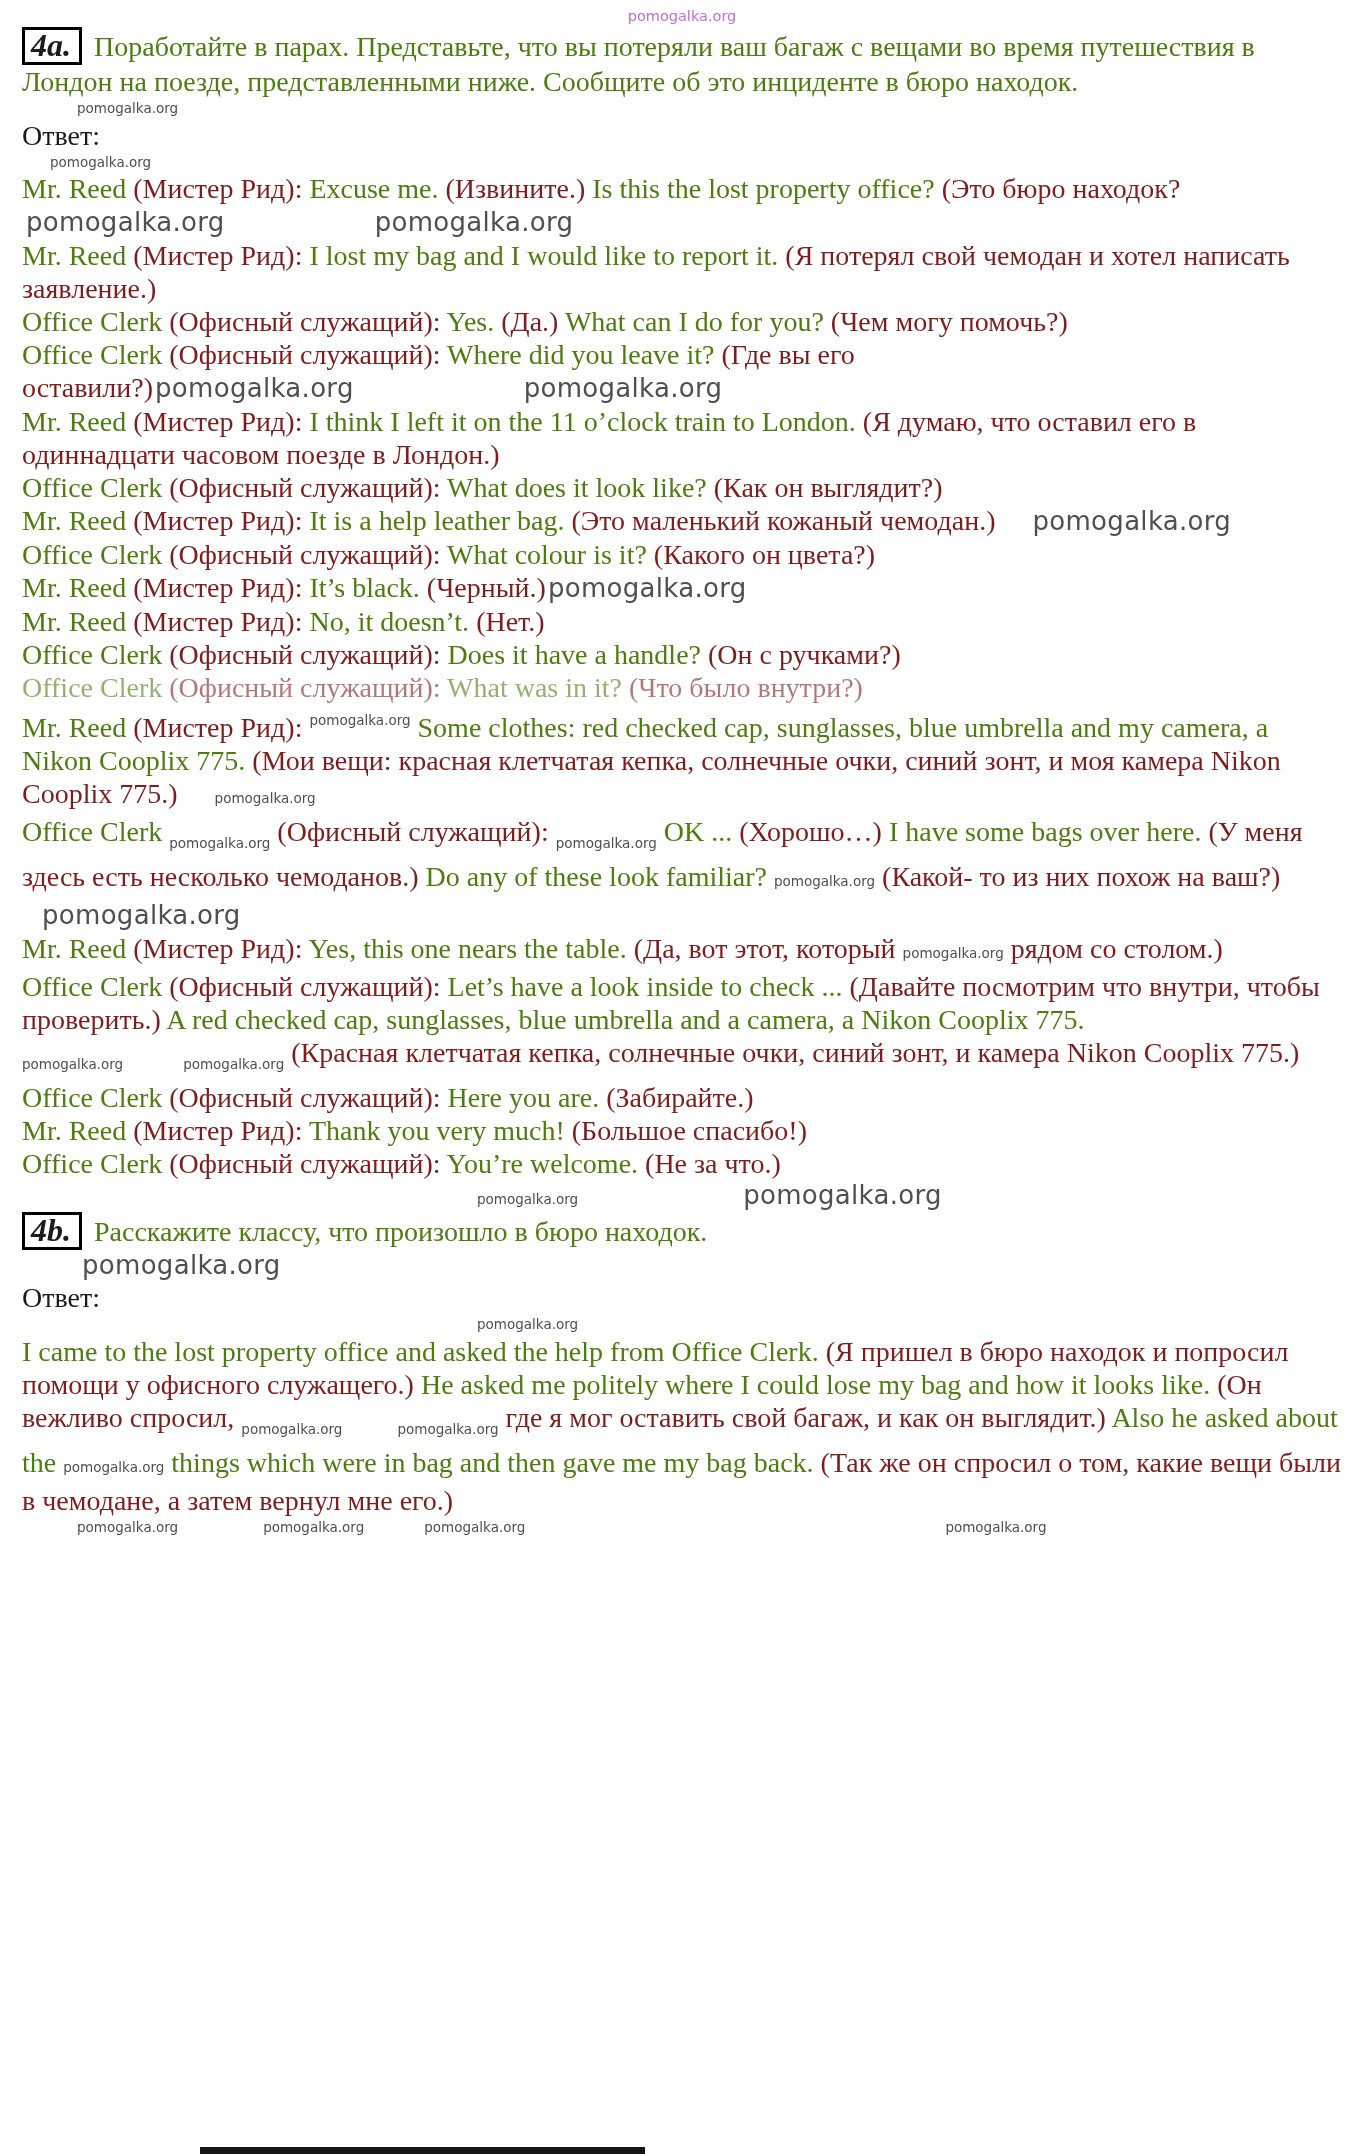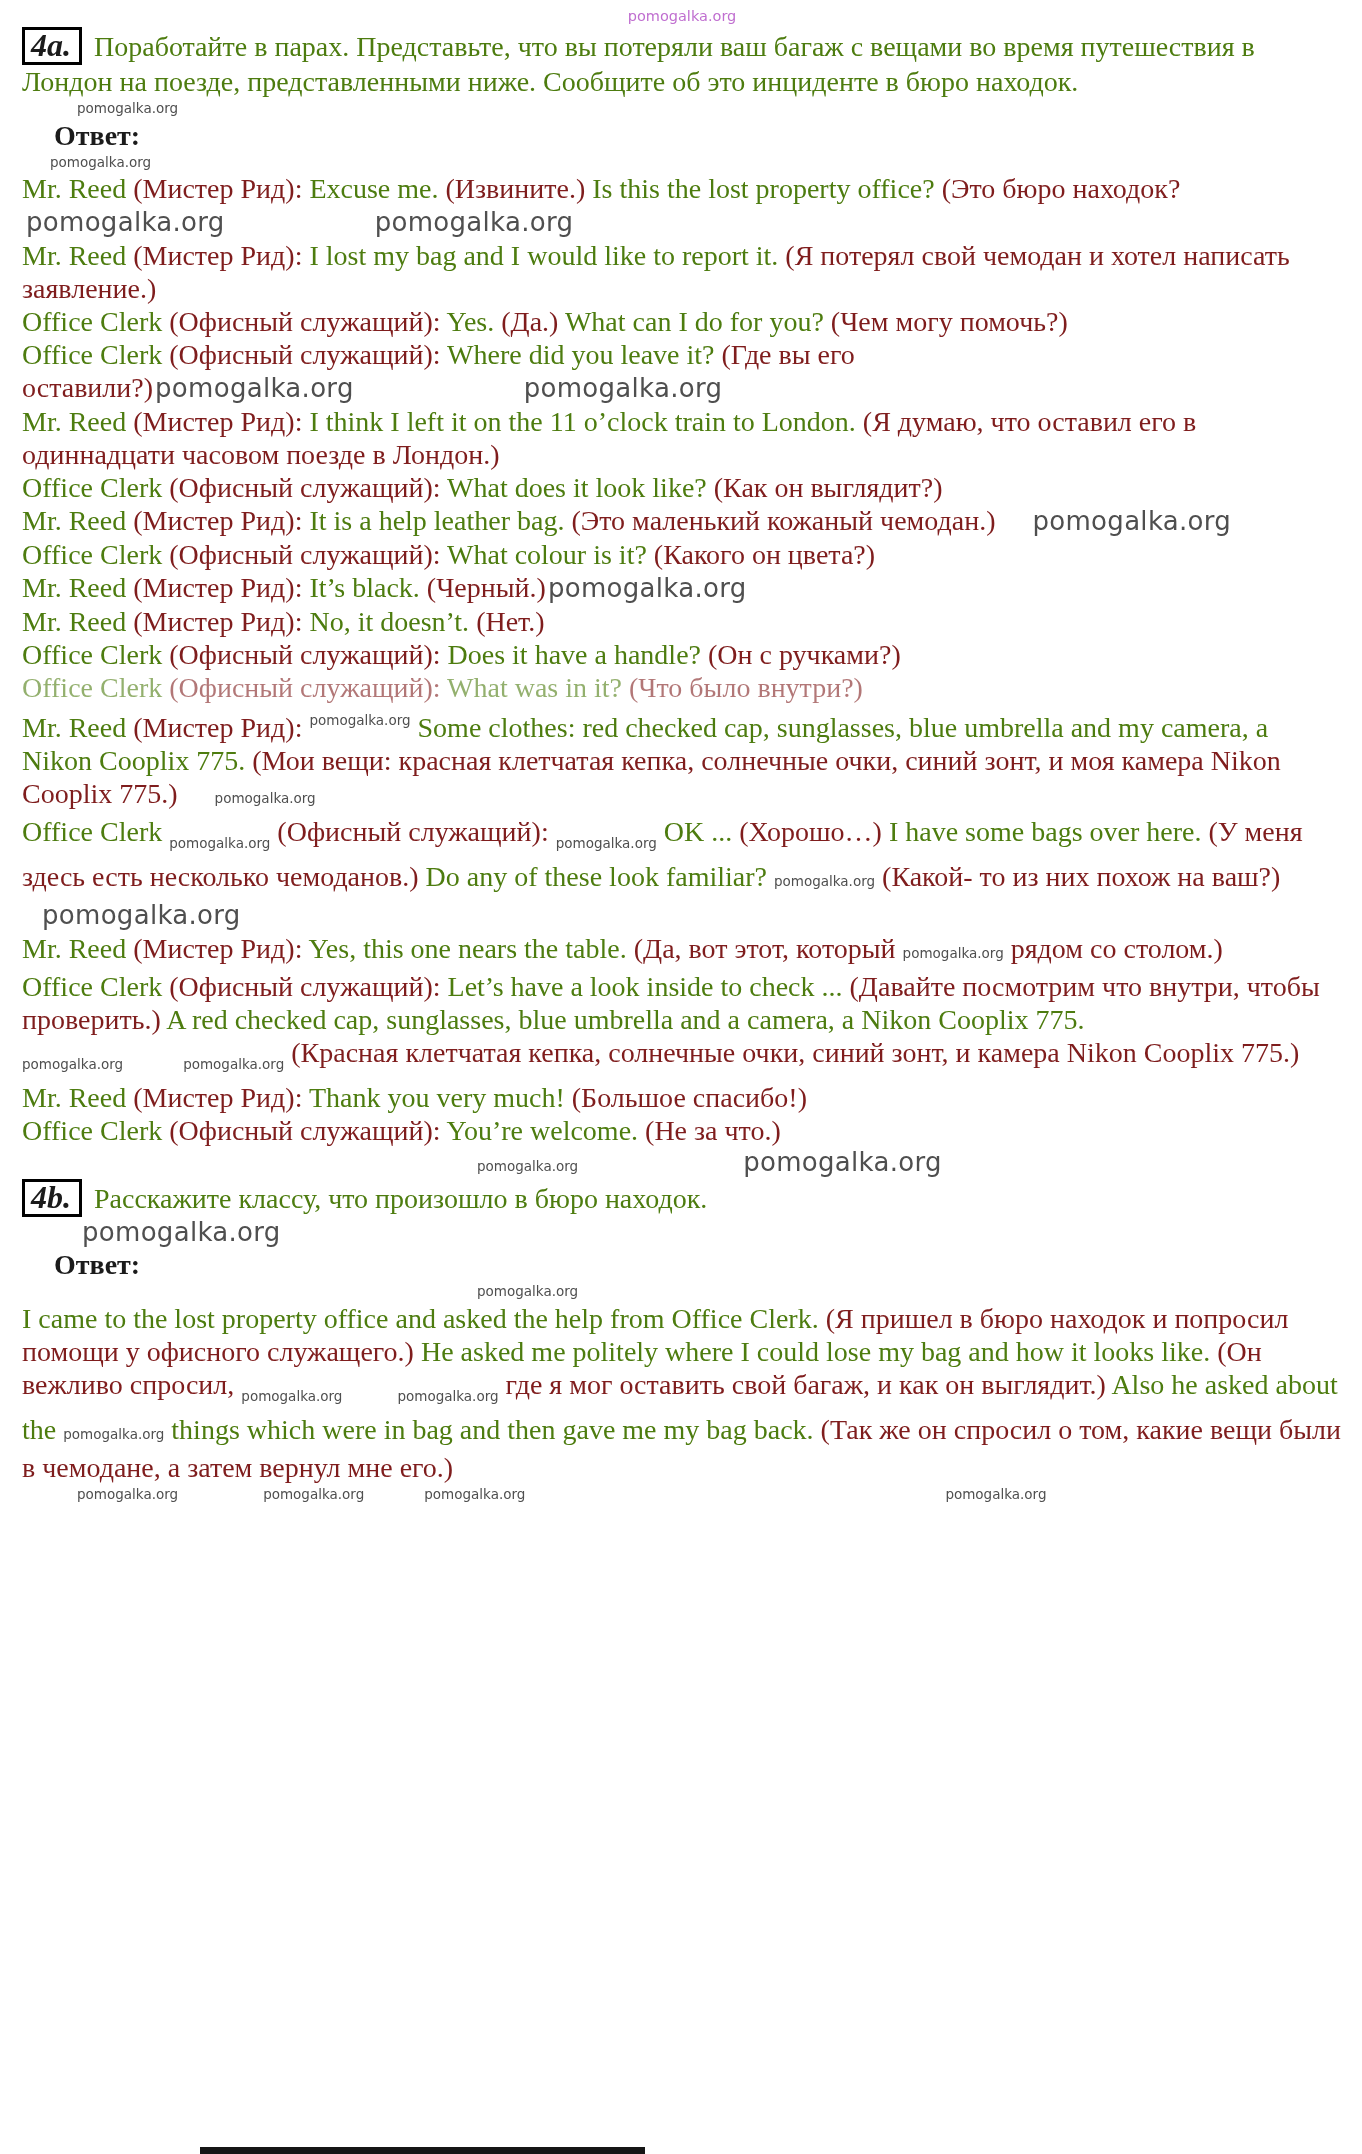--- a/index.html
+++ b/index.html
@@ -7,21 +7,21 @@
   body {
     width: 1362px; height: 2154px;
     background: #ffffff;
     position: relative;
     overflow: hidden;
     font-family: "Liberation Serif", "DejaVu Serif", serif;
     color: #1b1b1b;
   }
   .page { padding: 6px 20px 0 22px; }
   .block { margin: 0; font-size: 28px; line-height: 33px; }
-  .bold-head { font-weight: bold; margin-left: 32px; }
+  .bold-head { font-weight: normal; }
   .task-label {
     display: inline-block;
     border: 3px solid #000;
     padding: 0 8px 2px 6px;
     margin-right: 12px;
     font-weight: bold;
     font-style: italic;
     font-size: 32px;
     line-height: 30px;
     vertical-align: baseline;
@@ -67,20 +67,21 @@
       <p class="block"><span class="sp">Mr. Reed </span><span class="ru">(Мистер Рид): </span><span class="en">It is a help leather bag. </span><span class="ru">(Это маленький кожаный чемодан.) </span><span class="wm wm-lg" style="margin-left: 30px;">pomogalka.org</span></p>
       <p class="block"><span class="sp">Office Clerk </span><span class="ru">(Офисный служащий): </span><span class="en">What colour is it? </span><span class="ru">(Какого он цвета?)</span></p>
       <p class="block"><span class="sp">Mr. Reed </span><span class="ru">(Мистер Рид): </span><span class="en">It’s black. </span><span class="ru">(Черный.)</span><span class="wm wm-lg" style="margin-left: 2px;">pomogalka.org</span></p>
       <p class="block"><span class="sp">Mr. Reed </span><span class="ru">(Мистер Рид): </span><span class="en">No, it doesn’t. </span><span class="ru">(Нет.)</span></p>
       <p class="block"><span class="sp">Office Clerk </span><span class="ru">(Офисный служащий): </span><span class="en">Does it have a handle? </span><span class="ru">(Он с ручками?)</span></p>
       <p class="block faded"><span class="sp">Office Clerk </span><span class="ru">(Офисный служащий): </span><span class="en">What was in it? </span><span class="ru">(Что было внутри?)</span></p>
       <p class="block"><span class="sp">Mr. Reed </span><span class="ru">(Мистер Рид): </span><span class="wm wm-sup">pomogalka.org</span><span class="en"> Some clothes: red checked cap, sunglasses, blue umbrella and my camera, a Nikon Cooplix 775. </span><span class="ru">(Мои вещи: красная клетчатая кепка, солнечные очки, синий зонт, и моя камера Nikon Cooplix 775.) </span><span class="wm wm-sm" style="margin-left: 30px;">pomogalka.org</span></p>
       <p class="block"><span class="sp">Office Clerk </span><span class="wm wm-sub">pomogalka.org</span><span class="ru"> (Офисный служащий): </span><span class="wm wm-sub">pomogalka.org</span><span class="en"> OK ... </span><span class="ru">(Хорошо…) </span><span class="en"> I have some bags over here. </span><span class="ru">(У меня здесь есть несколько чемоданов.) </span><span class="en">Do any of these look familiar? </span><span class="wm wm-sm">pomogalka.org</span><span class="ru"> (Какой- то из них похож на ваш?) </span><span class="wm wm-lg" style="margin-left: 20px;">pomogalka.org</span></p>
       <p class="block"><span class="sp">Mr. Reed </span><span class="ru">(Мистер Рид): </span><span class="en">Yes, this one nears the table. </span><span class="ru">(Да, вот этот, который </span><span class="wm wm-sm">pomogalka.org</span><span class="ru"> рядом со столом.)</span></p>
       <p class="block"><span class="sp">Office Clerk </span><span class="ru">(Офисный служащий): </span><span class="en">Let’s have a look inside to check ... </span><span class="ru">(Давайте посмотрим что внутри, чтобы проверить.) </span><span class="en">A red checked cap, sunglasses, blue umbrella and a camera, a Nikon Cooplix 775. </span><span class="wm wm-sub">pomogalka.org</span><span class="wm wm-sub" style="margin-left: 60px;">pomogalka.org</span><span class="ru"> (Красная клетчатая кепка, солнечные очки, синий зонт, и камера Nikon Cooplix 775.)</span></p>
+      <p class="block"><span class="sp">Office Clerk </span><span class="ru">(Офисный служащий): </span><span class="en">Here you are. </span><span class="ru">(Забирайте.)</span></p>
       <p class="block"><span class="sp">Mr. Reed </span><span class="ru">(Мистер Рид): </span><span class="en">Thank you very much! </span><span class="ru">(Большое спасибо!)</span></p>
       <p class="block"><span class="sp">Office Clerk </span><span class="ru">(Офисный служащий): </span><span class="en">You’re welcome. </span><span class="ru">(Не за что.)</span></p>
       <div class="wmline" style="padding-left: 455px;"><span class="wm wm-sm">pomogalka.org</span><span class="wm wm-lg" style="margin-left: 165px;">pomogalka.org</span></div>
       <p class="block"><span class="task-label">4b.</span><span class="en">Расскажите классу, что произошло в бюро находок.</span></p>
       <div class="wmline" style="padding-left: 60px;"><span class="wm wm-lg">pomogalka.org</span></div>
       <p class="block bold-head">Ответ:</p>
       <div class="wmline" style="padding-left: 455px;"><span class="wm wm-sm">pomogalka.org</span></div>
       <p class="block"><span class="en">I came to the lost property office and asked the help from Office Clerk. </span><span class="ru">(Я пришел в бюро находок и попросил помощи у офисного служащего.) </span><span class="en">He asked me politely where I could lose my bag and how it looks like. </span><span class="ru">(Он вежливо спросил, </span><span class="wm wm-sub">pomogalka.org</span><span class="wm wm-sub" style="margin-left: 55px;">pomogalka.org</span><span class="ru"> где я мог оставить свой багаж, и как он выглядит.) </span><span class="en">Also he asked about the </span><span class="wm wm-sm">pomogalka.org</span><span class="en"> things which were in bag and then gave me my bag back. </span><span class="ru">(Так же он спросил о том, какие вещи были в чемодане, а затем вернул мне его.)</span></p>
       <div class="wmline" style="padding-left: 55px;"><span class="wm wm-sm">pomogalka.org</span><span class="wm wm-sm" style="margin-left: 85px;">pomogalka.org</span><span class="wm wm-sm" style="margin-left: 60px;">pomogalka.org</span><span class="wm wm-sm" style="margin-left: 420px;">pomogalka.org</span></div>
     </div>

